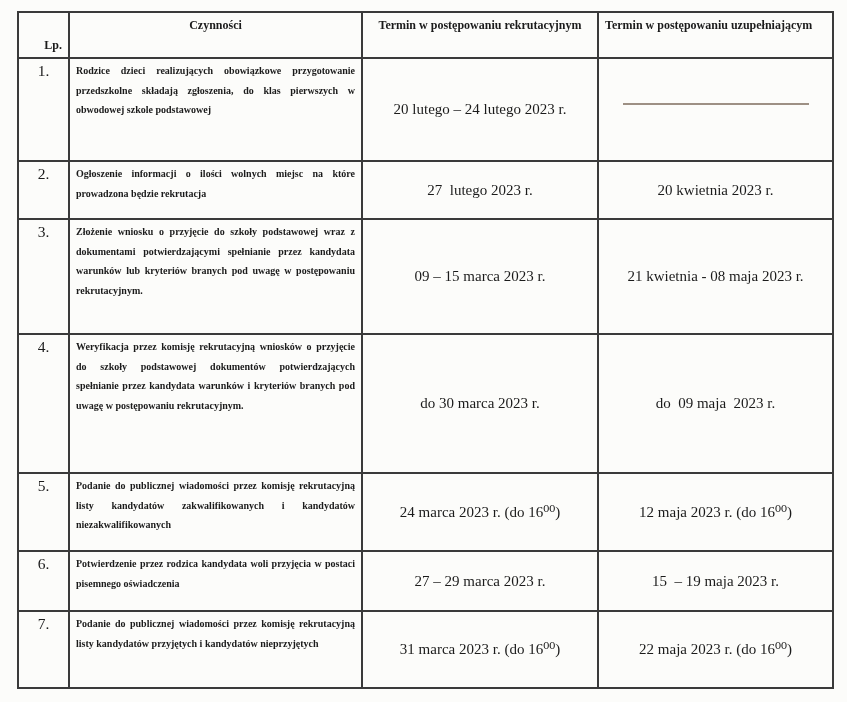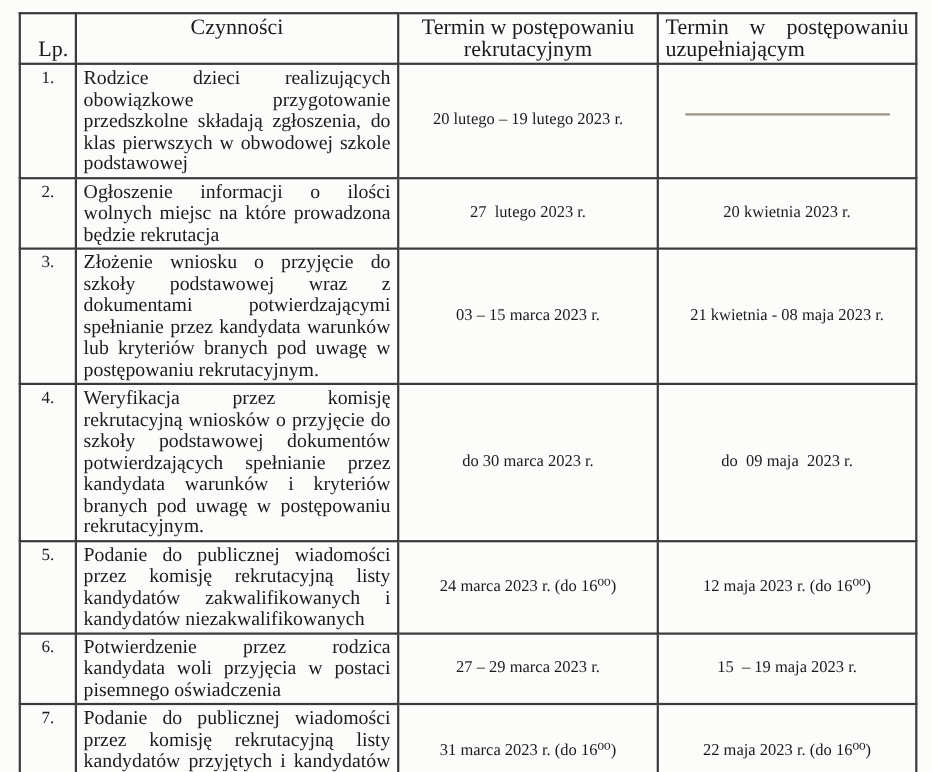--- a/index.html
+++ b/index.html
@@ -23,22 +23,22 @@
     width: 815px;
     border-collapse: collapse;
     table-layout: fixed;
   }
   .schedule th, .schedule td {
     border: 2px solid #3a3a3a;
     padding: 2px 6px;
     overflow: hidden;
   }
   .schedule th {
-    font-size: 20px;
-    font-weight: normal;
+    font-size: 12px;
+    font-weight: bold;
     line-height: 20px;
   }
   .th-lp {
     vertical-align: bottom;
     text-align: right;
     padding-left: 7px;
     padding-bottom: 1px;
   }
   .th-activity {
     vertical-align: top;
@@ -58,23 +58,24 @@
   .td-lp {
     vertical-align: top;
     text-align: center;
     font-size: 15.5px;
     line-height: 19.5px;
     padding-top: 2px;
   }
   .td-activity {
     vertical-align: top;
     text-align: justify;
-    font-size: 18px;
+    font-size: 10px;
     line-height: 19.5px;
     padding: 2px 7px 3px 9px;
+    font-weight: bold;
   }
   .td-date {
     vertical-align: middle;
     text-align: center;
     font-size: 15px;
     line-height: 19px;
     white-space: pre-wrap;
   }
   .blank-line {
     width: 186px;
@@ -100,33 +101,33 @@
         <th class="th-lp">Lp.</th>
         <th class="th-activity">Czynności</th>
         <th class="th-rekrut">Termin w postępowaniu rekrutacyjnym</th>
         <th class="th-uzup">Termin w postępowaniu uzupełniającym</th>
       </tr>
     </thead>
     <tbody>
         <tr style="height: 103px;">
           <td class="td-lp">1.</td>
           <td class="td-activity">Rodzice dzieci realizujących obowiązkowe przygotowanie przedszkolne składają zgłoszenia, do klas pierwszych w obwodowej szkole podstawowej</td>
-          <td class="td-date">20 lutego – 19 lutego 2023 r.</td>
+          <td class="td-date">20 lutego – 24 lutego 2023 r.</td>
           <td class="td-date"><div class="blank-line"></div></td>
         </tr>
         <tr style="height: 58px;">
           <td class="td-lp">2.</td>
           <td class="td-activity">Ogłoszenie informacji o ilości wolnych miejsc na które prowadzona będzie rekrutacja</td>
           <td class="td-date">27  lutego 2023 r.</td>
           <td class="td-date">20 kwietnia 2023 r.</td>
         </tr>
         <tr style="height: 115px;">
           <td class="td-lp">3.</td>
           <td class="td-activity">Złożenie wniosku o przyjęcie do szkoły podstawowej wraz z dokumentami potwierdzającymi spełnianie przez kandydata warunków lub kryteriów branych pod uwagę w postępowaniu rekrutacyjnym.</td>
-          <td class="td-date">03 – 15 marca 2023 r.</td>
+          <td class="td-date">09 – 15 marca 2023 r.</td>
           <td class="td-date">21 kwietnia - 08 maja 2023 r.</td>
         </tr>
         <tr style="height: 139px;">
           <td class="td-lp">4.</td>
           <td class="td-activity">Weryfikacja przez komisję rekrutacyjną wniosków o przyjęcie do szkoły podstawowej dokumentów potwierdzających spełnianie przez kandydata warunków i kryteriów branych pod uwagę w postępowaniu rekrutacyjnym.</td>
           <td class="td-date">do 30 marca 2023 r.</td>
           <td class="td-date">do  09 maja  2023 r.</td>
         </tr>
         <tr style="height: 78px;">
           <td class="td-lp">5.</td>

